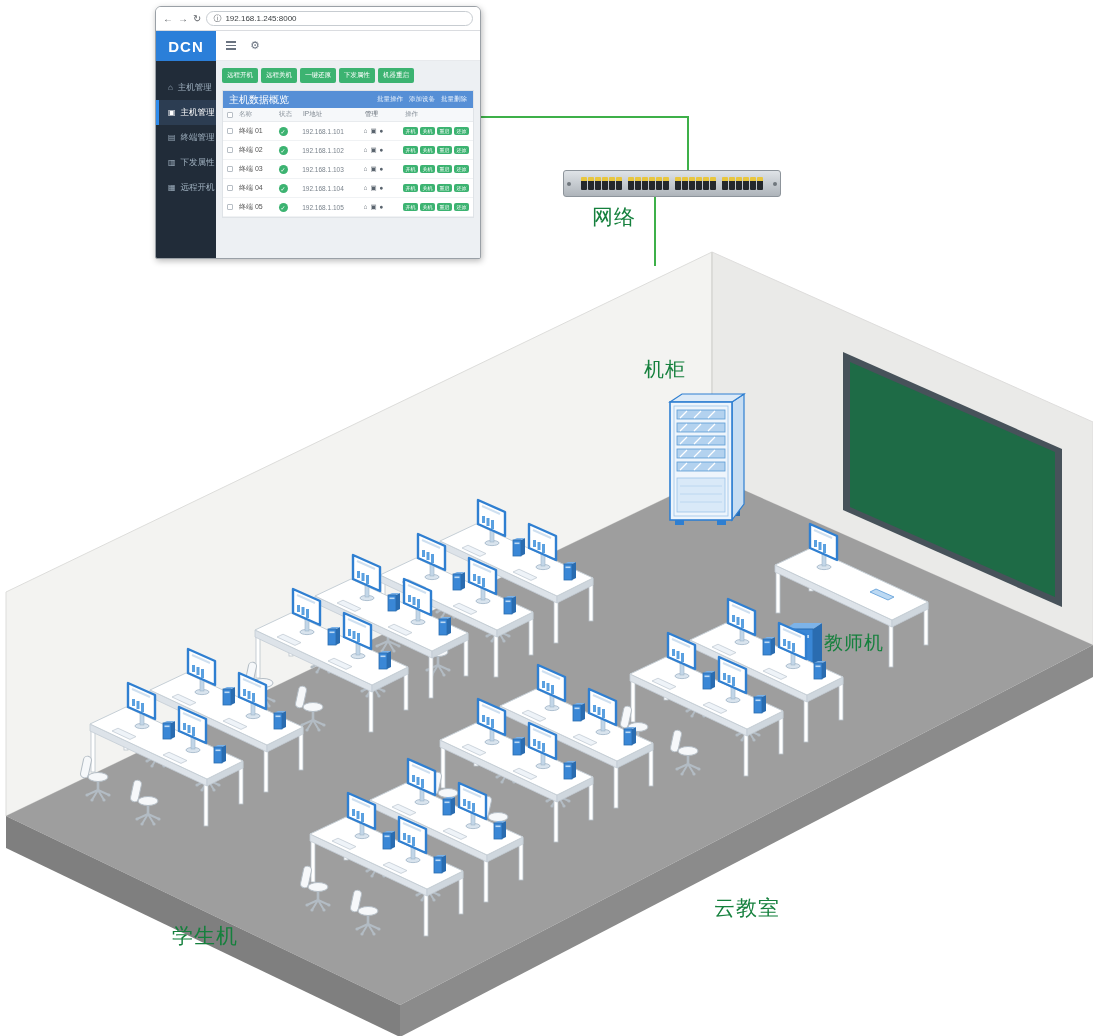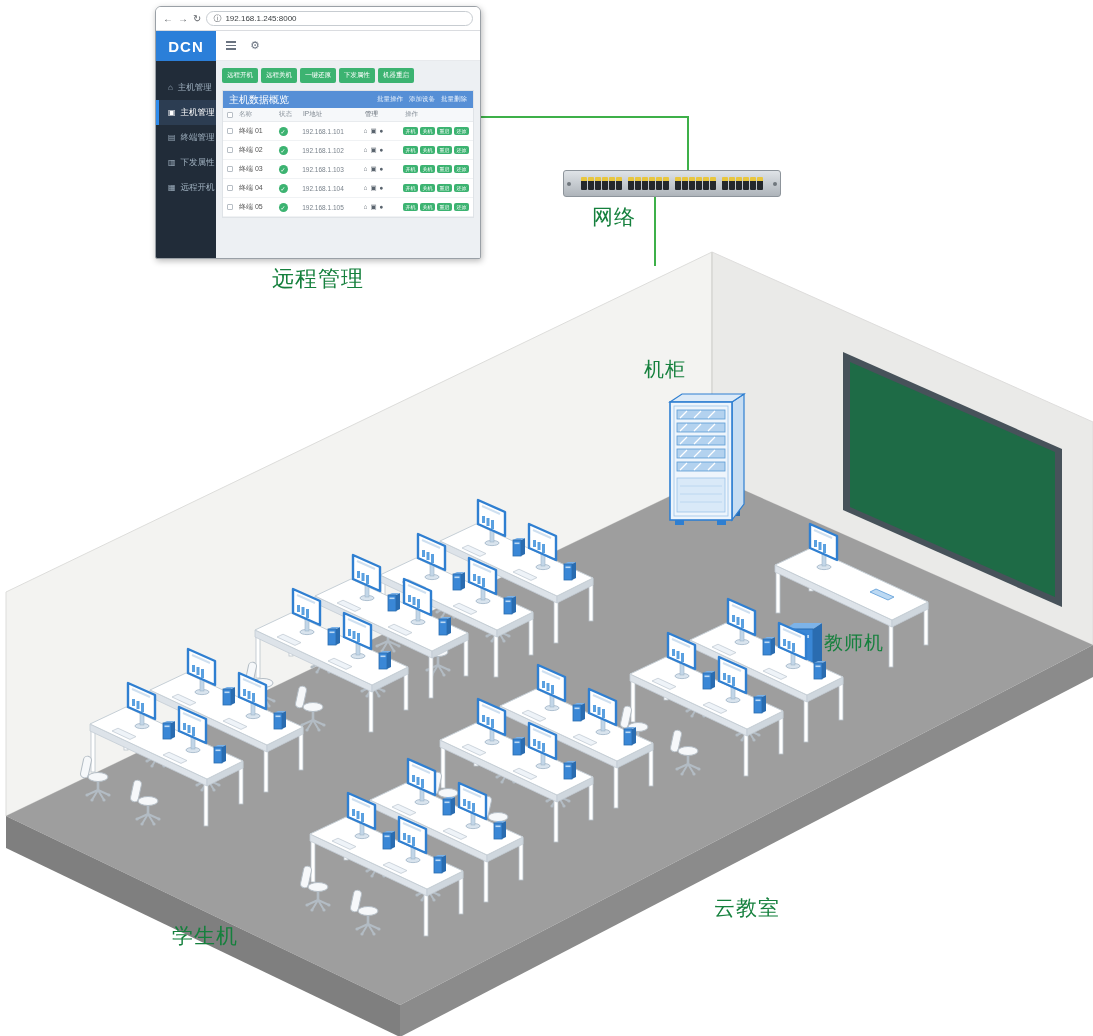--- a/index.html
+++ b/index.html
@@ -394,19 +394,18 @@
                     <span class="badge">还原</span>
                   </span>
                 </div>
               </div>
           </div>
         </div>
       </div>
     </div>
   </div>
 
-  <div class="dlabel" id="lab-remote">远程管理</div>
   <div class="dlabel" id="lab-network">网络</div>
   <div class="dlabel" id="lab-cabinet">机柜</div>
   <div class="dlabel" id="lab-teacher">教师机</div>
   <div class="dlabel" id="lab-student">学生机</div>
   <div class="dlabel" id="lab-classroom">云教室</div>
 </div>
 
 </body></html>

